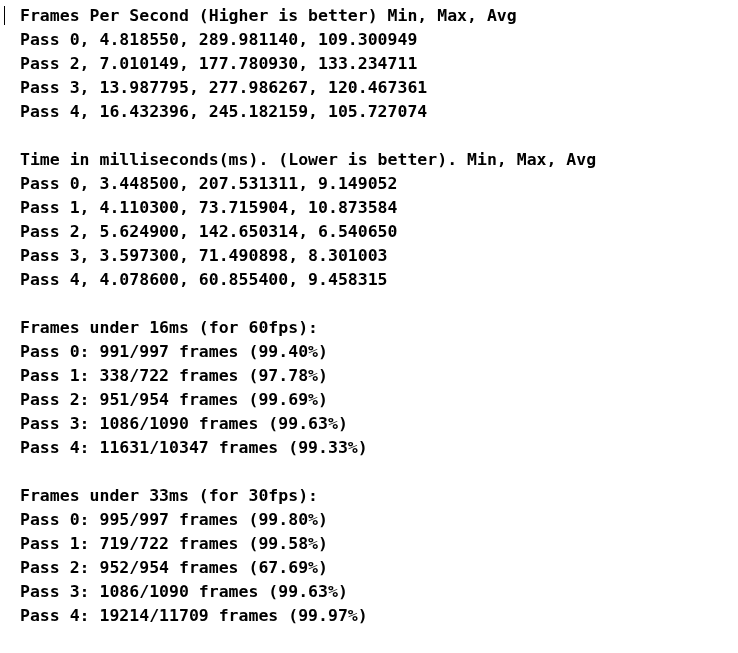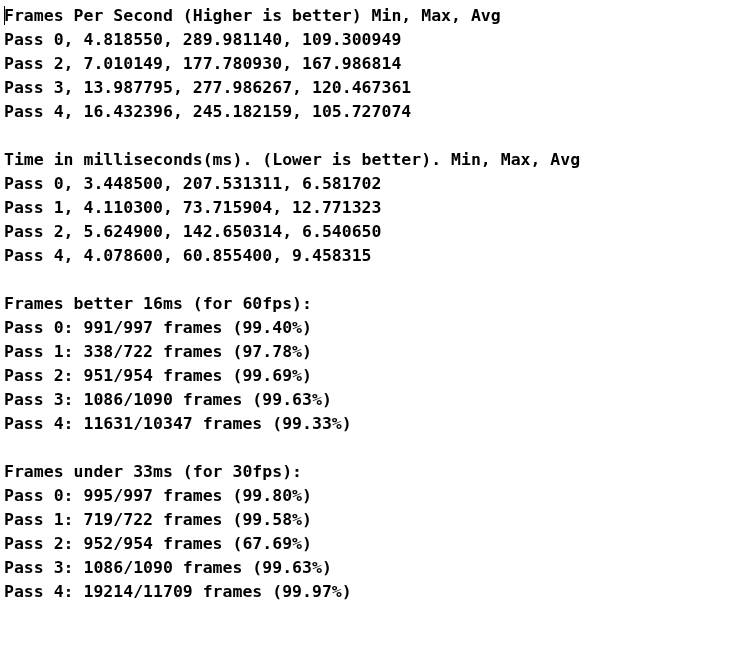--- a/index.html
+++ b/index.html
@@ -9,21 +9,21 @@
     background: #ffffff;
   }
   body {
     width: 738px;
     height: 653px;
     overflow: hidden;
     font-family: "DejaVu Sans Mono", "Liberation Mono", monospace;
   }
   #console-output {
     position: relative;
-    padding: 4px 0 0 4px;
+    padding: 4px 0 0 20px;
     box-sizing: border-box;
     width: 738px;
     height: 653px;
     background: #ffffff;
   }
   .report-block {
     margin: 0;
   }
   .block-gap {
     height: 24px;
@@ -55,39 +55,40 @@
 </head>
 <body>
 
 <div id="console-output">
 
   <span id="text-caret"></span>
 
   <div class="report-block">
     <div class="line header">Frames Per Second (Higher is better) Min, Max, Avg</div>
     <div class="line">Pass 0, 4.818550, 289.981140, 109.300949</div>
-    <div class="line">Pass 2, 7.010149, 177.780930, 167.986814</div>
+    <div class="line">Pass 2, 7.010149, 177.780930, 133.234711</div>
     <div class="line">Pass 3, 13.987795, 277.986267, 120.467361</div>
     <div class="line">Pass 4, 16.432396, 245.182159, 105.727074</div>
   </div>
 
   <div class="block-gap"></div>
 
   <div class="report-block">
     <div class="line header">Time in milliseconds(ms). (Lower is better). Min, Max, Avg</div>
-    <div class="line">Pass 0, 3.448500, 207.531311, 6.581702</div>
-    <div class="line">Pass 1, 4.110300, 73.715904, 12.771323</div>
+    <div class="line">Pass 0, 3.448500, 207.531311, 9.149052</div>
+    <div class="line">Pass 1, 4.110300, 73.715904, 10.873584</div>
     <div class="line">Pass 2, 5.624900, 142.650314, 6.540650</div>
+    <div class="line">Pass 3, 3.597300, 71.490898, 8.301003</div>
     <div class="line">Pass 4, 4.078600, 60.855400, 9.458315</div>
   </div>
 
   <div class="block-gap"></div>
 
   <div class="report-block">
-    <div class="line header">Frames better 16ms (for 60fps):</div>
+    <div class="line header">Frames under 16ms (for 60fps):</div>
     <div class="line">Pass 0: 991/997 frames (99.40%)</div>
     <div class="line">Pass 1: 338/722 frames (97.78%)</div>
     <div class="line">Pass 2: 951/954 frames (99.69%)</div>
     <div class="line">Pass 3: 1086/1090 frames (99.63%)</div>
     <div class="line">Pass 4: 11631/10347 frames (99.33%)</div>
   </div>
 
   <div class="block-gap"></div>
 
   <div class="report-block">

